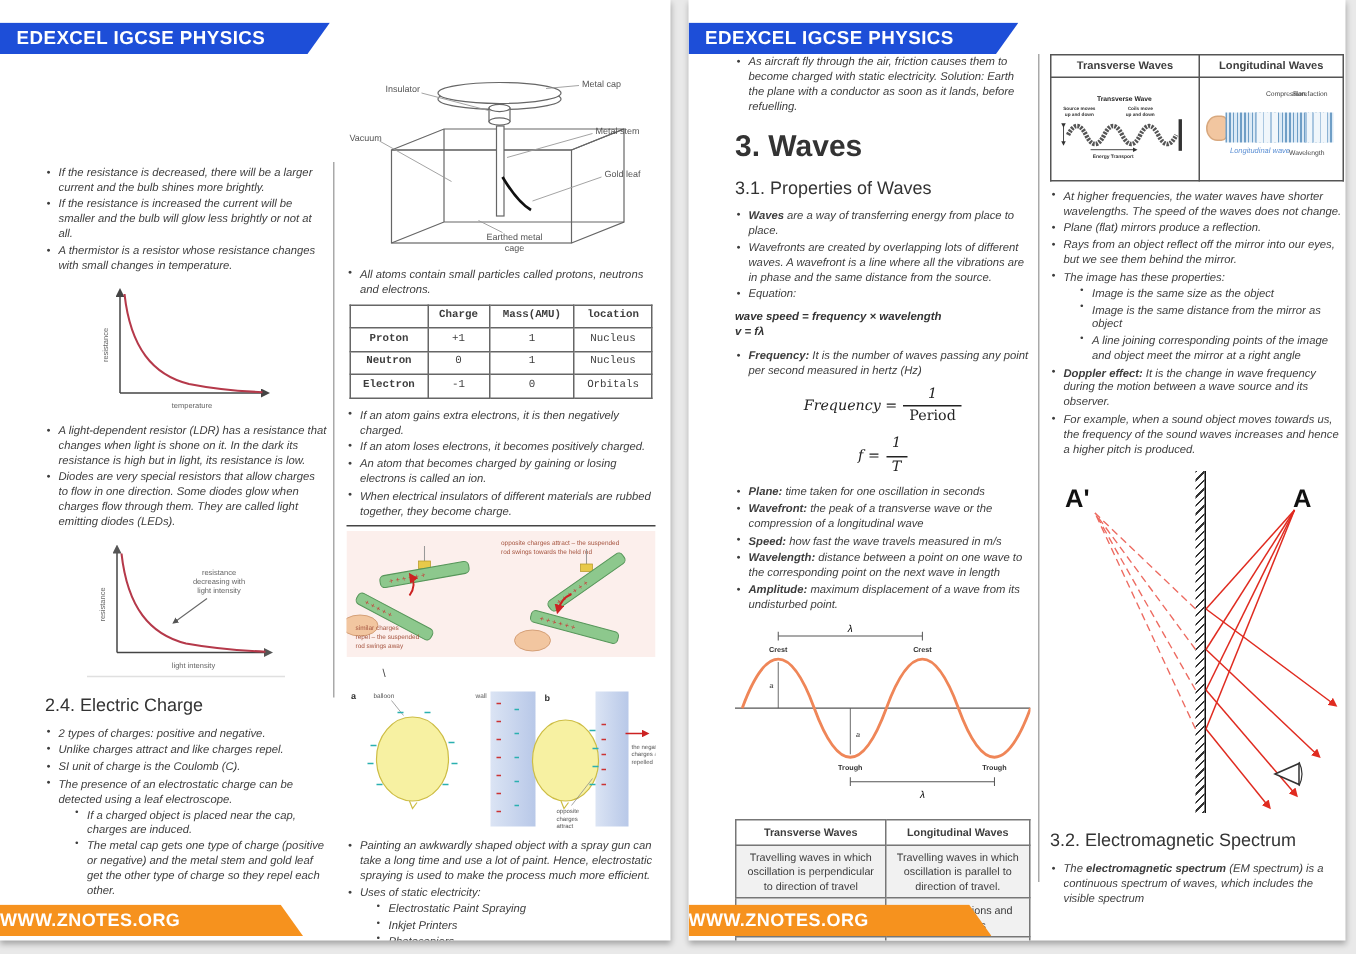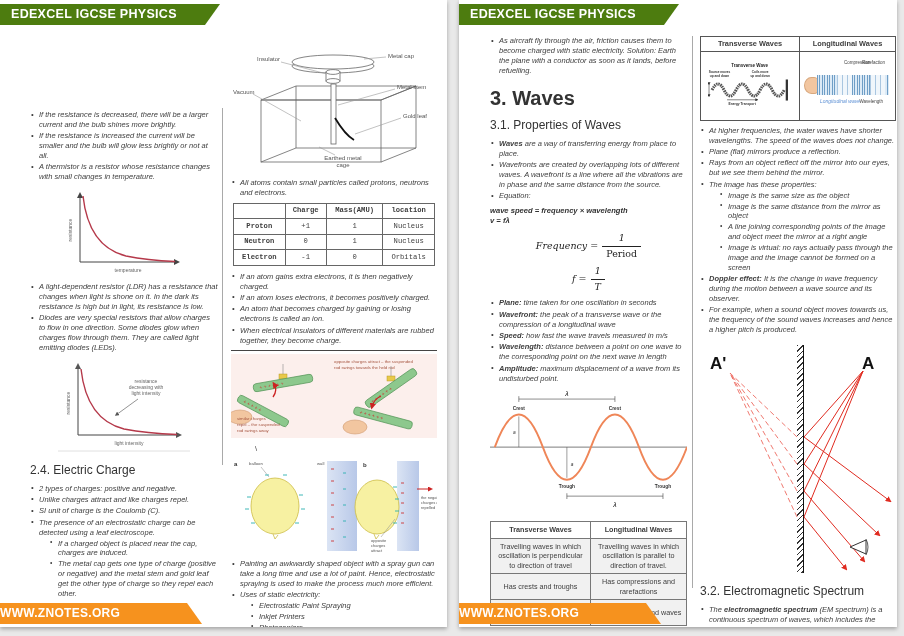--- a/index.html
+++ b/index.html
@@ -3,22 +3,22 @@
 <meta charset="utf-8">
 <style>
   html,body{margin:0;padding:0;}
   .canvas{position:relative;width:904px;height:636px;background:#e9e9e9;overflow:hidden;
           font-family:"Liberation Sans",sans-serif;}
   .page{position:absolute;top:0;height:627px;background:#fff;overflow:hidden;
         box-shadow:0 2px 4px rgba(0,0,0,.3);}
   #left-page{left:0;width:447px;}
   #right-page{left:459px;width:438px;}
 
-  .banner-top{position:absolute;left:0;top:4px;height:21px;width:220px;box-sizing:border-box;
-    background:#4d7c0f;color:#fff;font-weight:bold;font-size:12.5px;line-height:21px;
+  .banner-top{position:absolute;left:0;top:15px;height:21px;width:220px;box-sizing:border-box;
+    background:#1d4ed8;color:#fff;font-weight:bold;font-size:12.5px;line-height:21px;
     padding-left:11px;letter-spacing:.3px;
     clip-path:polygon(0 0,100% 0,calc(100% - 15px) 100%,0 100%);}
   .banner-bottom{position:absolute;left:0;bottom:3px;height:21px;width:202px;box-sizing:border-box;
     background:#f6921e;color:#fff;font-weight:bold;font-size:12px;line-height:21px;
     letter-spacing:.3px;
     clip-path:polygon(0 0,calc(100% - 15px) 0,100% 100%,0 100%);}
 
   .vline{position:absolute;width:1px;background:#a9a9a9;}
 
   .col{position:absolute;font-size:7.5px;color:#3d3d3d;line-height:1.32;}
@@ -381,20 +381,23 @@
         <li><b>Waves</b><span> are a way of transferring energy from place to place.</span></li>
         <li><b></b><span>Wavefronts are created by overlapping lots of different waves. A wavefront is a line where all the vibrations are in phase and the same distance from the source.</span></li>
         <li><b></b><span>Equation:</span></li>
       </ul>
 
       <div class="eq-italic">
         <div>wave speed = frequency × wavelength</div>
         <div>v = fλ</div>
       </div>
 
+      <ul class="b">
+        <li><b>Frequency:</b><span> It is the number of waves passing any point per second measured in hertz (Hz)</span></li>
+      </ul>
 
       <div class="mathline">
         <span>Frequency =</span><span class="frac"><span class="fn">1</span><span class="fd roman">Period</span></span>
       </div>
       <div class="mathline">
         <span>f =</span><span class="frac"><span class="fn">1</span><span class="fd">T</span></span>
       </div>
 
       <ul class="b">
         <li><b>Plane:</b><span> time taken for one oscillation in seconds</span></li>
@@ -495,21 +498,20 @@
 
       <ul class="b">
         <li>At higher frequencies, the water waves have shorter wavelengths. The speed of the waves does not change.</li>
         <li>Plane (flat) mirrors produce a reflection.</li>
         <li>Rays from an object reflect off the mirror into our eyes, but we see them behind the mirror.</li>
         <li><span>The image has these properties:</span>
           <ul class="sub">
             <li>Image is the same size as the object</li>
             <li>Image is the same distance from the mirror as object</li>
             <li>A line joining corresponding points of the image and object meet the mirror at a right angle</li>
-            <li>Image is virtual: no rays actually pass through the image and the image cannot be formed on a screen</li>
           </ul>
         </li>
         <li><b>Doppler effect:</b><span> It is the change in wave frequency during the motion between a wave source and its observer.</span></li>
         <li>For example, when a sound object moves towards us, the frequency of the sound waves increases and hence a higher pitch is produced.</li>
       </ul>
 
       <div class="raywrap">
         <div class="mirror"></div>
         <svg class="raysvg" width="196" height="238" viewBox="0 0 196 238">
           <defs>

